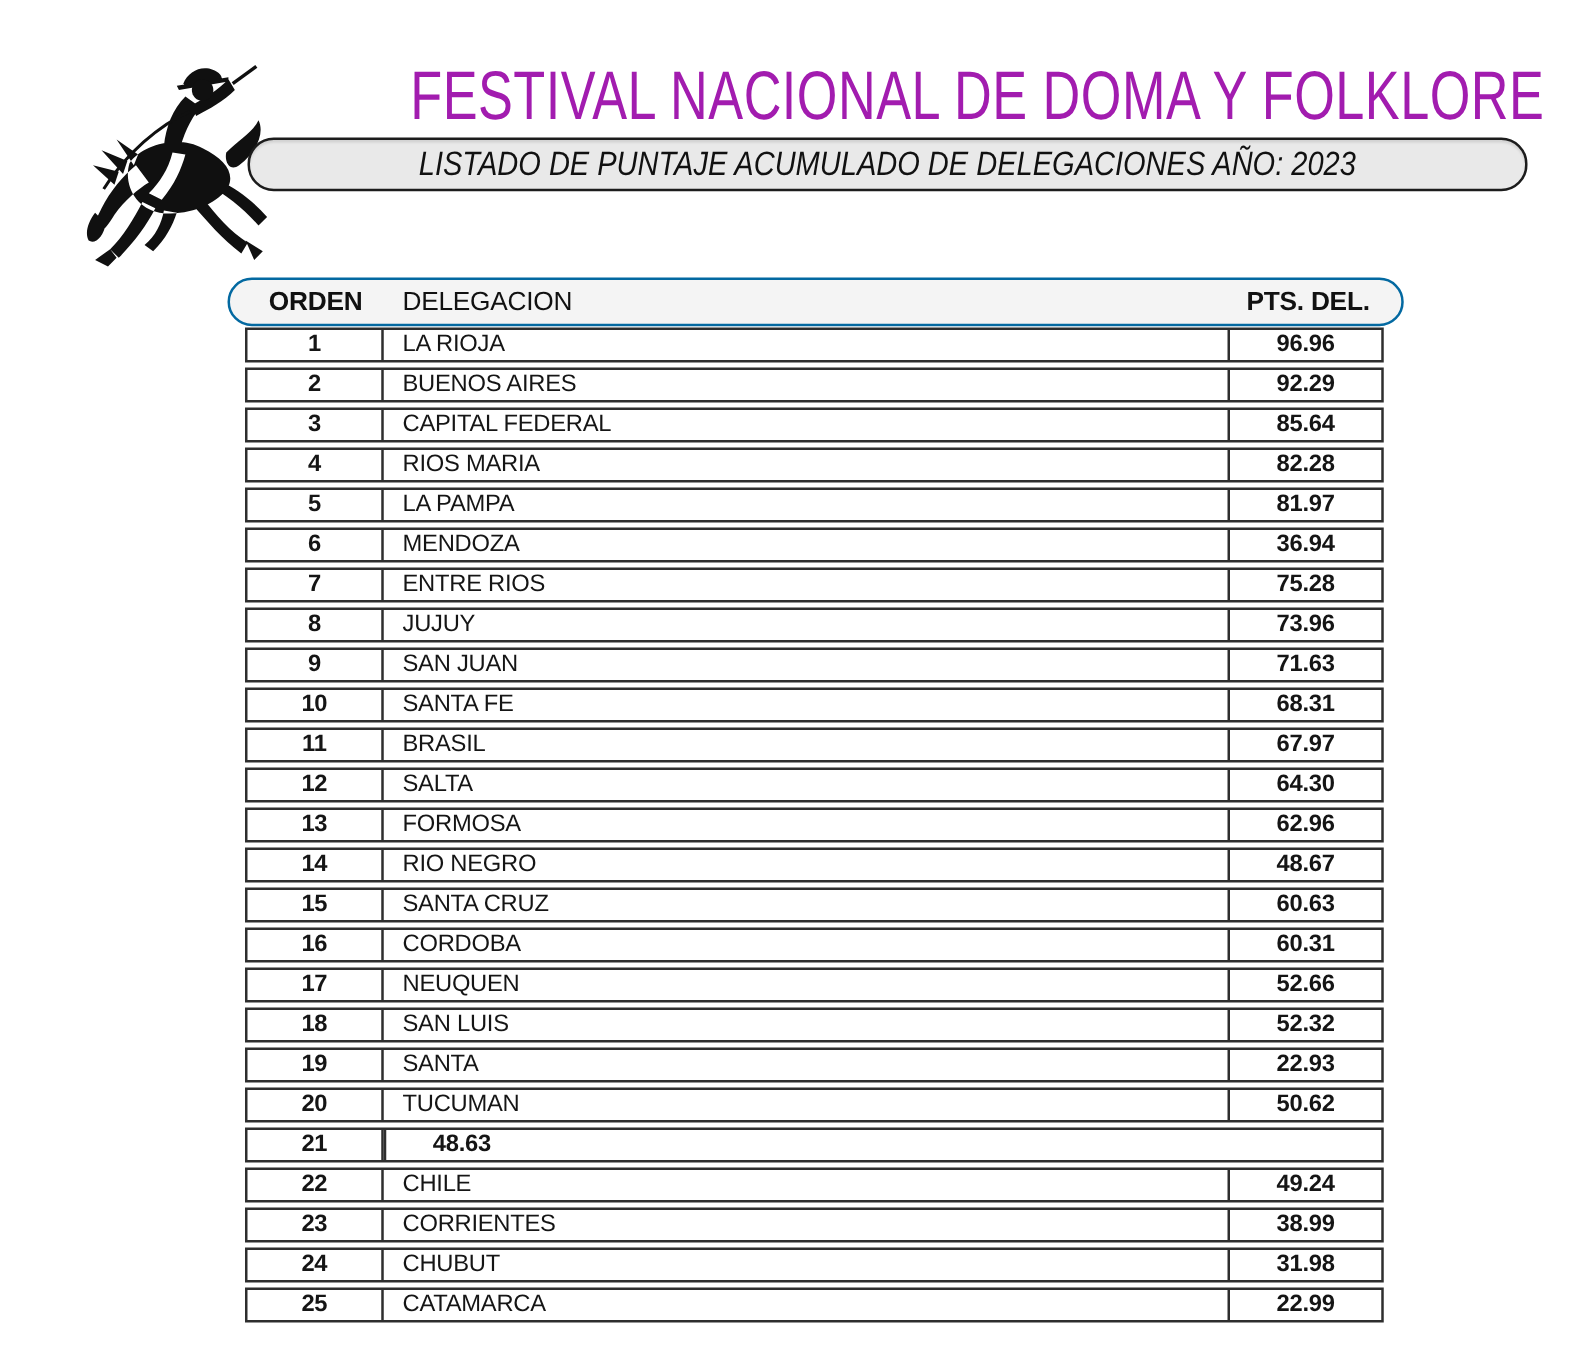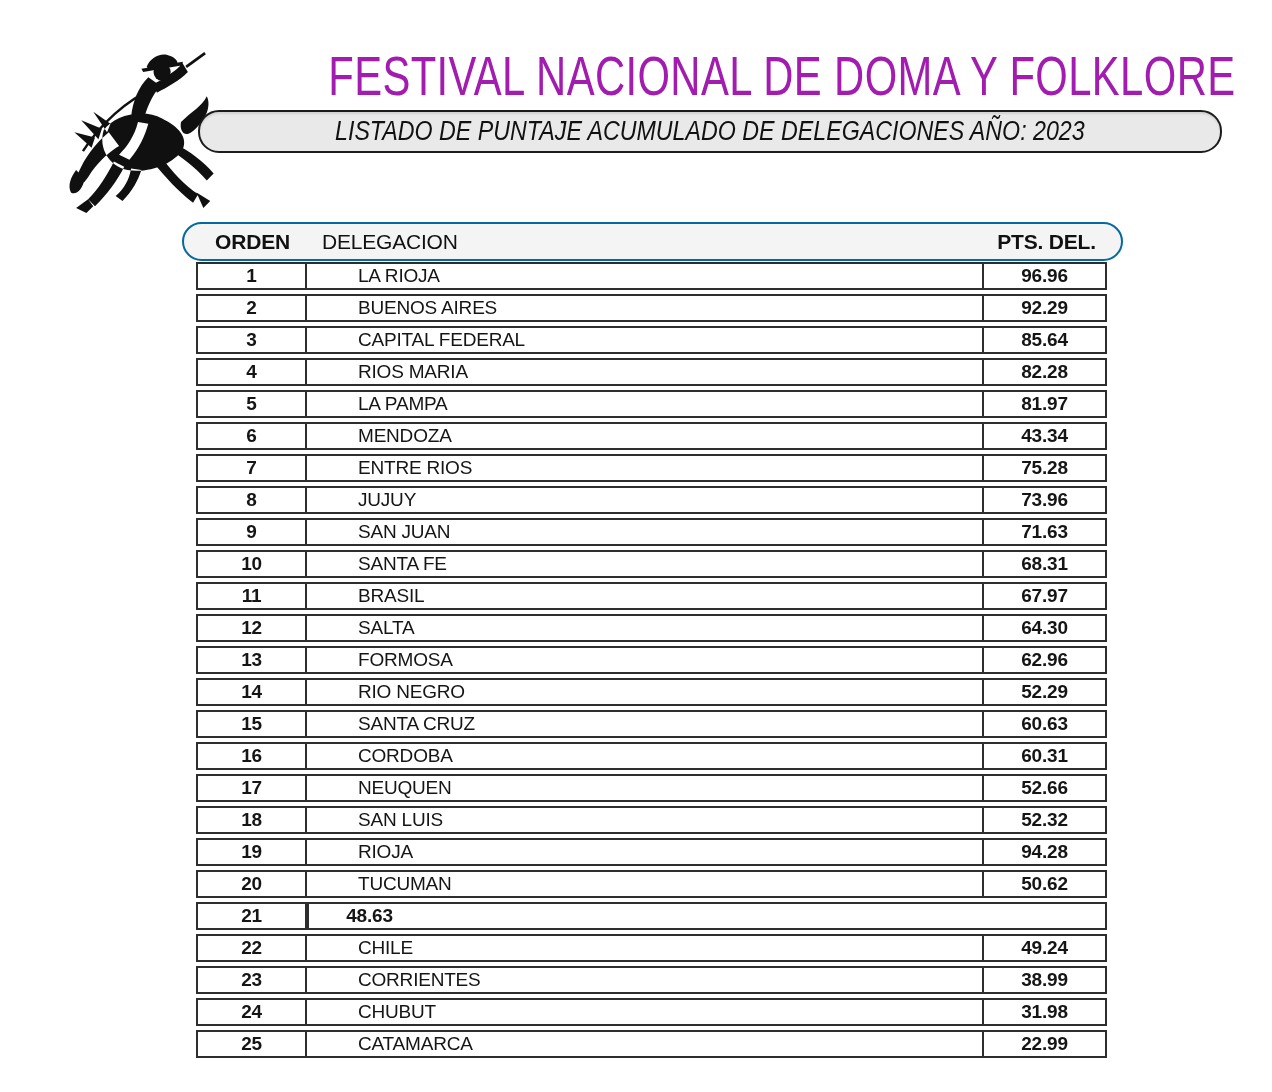--- a/index.html
+++ b/index.html
@@ -53,21 +53,21 @@
   .th-pts   { left: 800px; width: 125px; text-align: center; font-weight: bold; }
 
   
   .tbody { position: absolute; left: 196px; top: 262px; width: 911px; }
   .row {
     box-sizing: border-box; width: 911px; height: 28px; margin-bottom: 4px;
     border: 2px solid #2e2e2e; background: #fff; display: flex;
   }
   .cell { font-size: 19px; line-height: 21px; padding-top: 1px; letter-spacing: -0.2px; overflow: hidden; }
   .c-orden { width: 107px; flex: 0 0 107px; border-right: 2px solid #2e2e2e; text-align: center; font-weight: bold; }
-  .c-deleg { flex: 1 1 auto; padding-left: 15px; text-align: left; margin-left: 36px; }
+  .c-deleg { flex: 1 1 auto; padding-left: 15px; text-align: left; }
   .c-pts   { width: 121px; flex: 0 0 121px; border-left: 2px solid #2e2e2e; text-align: center; font-weight: bold; }
 </style>
 </head>
 <body>
 
 <div class="page">
 
   <div class="logo">
     <svg viewBox="0 0 100 100">
       <g fill="#101010">
@@ -135,21 +135,21 @@
 
     <div class="row">
       <div class="cell c-orden">5</div>
       <div class="cell c-deleg">LA PAMPA</div>
       <div class="cell c-pts">81.97</div>
     </div>
 
     <div class="row">
       <div class="cell c-orden">6</div>
       <div class="cell c-deleg">MENDOZA</div>
-      <div class="cell c-pts">43.34</div>
+      <div class="cell c-pts">36.94</div>
     </div>
 
     <div class="row">
       <div class="cell c-orden">7</div>
       <div class="cell c-deleg">ENTRE RIOS</div>
       <div class="cell c-pts">75.28</div>
     </div>
 
     <div class="row">
       <div class="cell c-orden">8</div>
@@ -183,21 +183,21 @@
 
     <div class="row">
       <div class="cell c-orden">13</div>
       <div class="cell c-deleg">FORMOSA</div>
       <div class="cell c-pts">62.96</div>
     </div>
 
     <div class="row">
       <div class="cell c-orden">14</div>
       <div class="cell c-deleg">RIO NEGRO</div>
-      <div class="cell c-pts">52.29</div>
+      <div class="cell c-pts">48.67</div>
     </div>
 
     <div class="row">
       <div class="cell c-orden">15</div>
       <div class="cell c-deleg">SANTA CRUZ</div>
       <div class="cell c-pts">60.63</div>
     </div>
 
     <div class="row">
       <div class="cell c-orden">16</div>
@@ -212,22 +212,22 @@
     </div>
 
     <div class="row">
       <div class="cell c-orden">18</div>
       <div class="cell c-deleg">SAN LUIS</div>
       <div class="cell c-pts">52.32</div>
     </div>
 
     <div class="row">
       <div class="cell c-orden">19</div>
-      <div class="cell c-deleg">RIOJA</div>
-      <div class="cell c-pts">94.28</div>
+      <div class="cell c-deleg">SANTA</div>
+      <div class="cell c-pts">22.93</div>
     </div>
 
     <div class="row">
       <div class="cell c-orden">20</div>
       <div class="cell c-deleg">TUCUMAN</div>
       <div class="cell c-pts">50.62</div>
     </div>
 
     <div class="row">
       <div class="cell c-orden">21</div>

